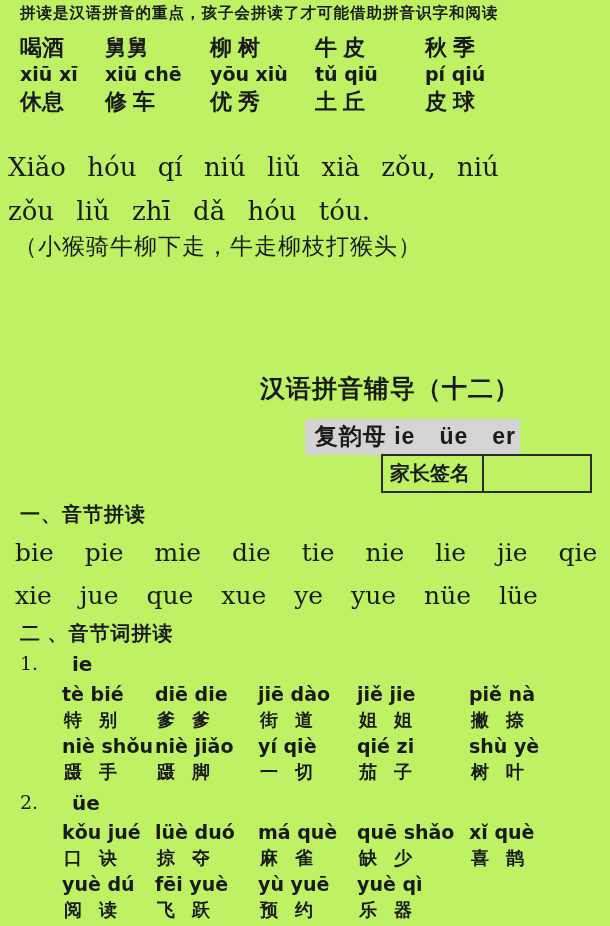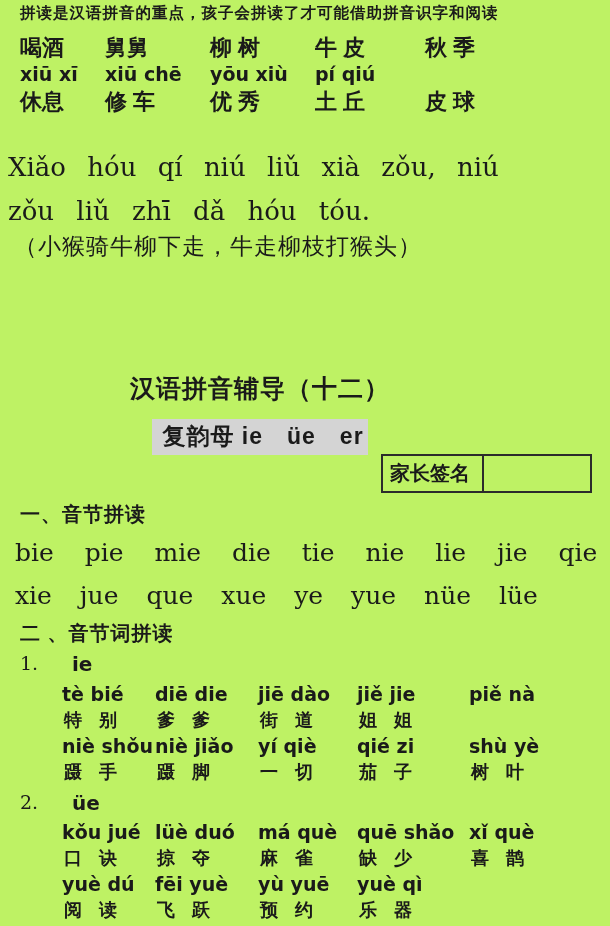--- a/index.html
+++ b/index.html
@@ -15,21 +15,21 @@
   .review{top:33px;left:0;width:610px;}
   .review .r{display:grid;grid-template-columns:85px 105px 105px 110px 1fr;margin-left:20px;height:27px;align-items:center;}
   .hanzi-b{font-weight:bold;font-size:22px;}
   .pinyin-b{font-family:"DejaVu Sans",sans-serif;font-weight:bold;font-size:19px;}
   
   .serif{font-family:"DejaVu Serif","Liberation Serif",serif;}
   .sent1{top:152px;left:8px;font-size:26px;word-spacing:13px;}
   .sent2{top:196px;left:8px;font-size:26px;word-spacing:14px;}
   .trans{top:231px;left:14px;font-size:23px;letter-spacing:1px;}
   
-  .center-col{top:372px;left:0;width:520px;text-align:center;}
+  .center-col{top:372px;left:0;width:520px;text-align:right;}
   .title{font-size:25px;font-weight:bold;letter-spacing:1px;}
   .subtitle-wrap{margin-top:14px;}
   .subtitle{display:inline-block;background:#d4d4d4;font-size:23px;font-weight:bold;padding:2px 4px 3px 10px;letter-spacing:1px;}
   
   .sigbox{top:454px;left:381px;width:211px;height:39px;border:2px solid #2b2b2b;display:flex;box-sizing:border-box;}
   .sigbox .lbl{width:101px;border-right:2px solid #2b2b2b;display:flex;align-items:center;padding-left:7px;font-size:20px;font-weight:bold;box-sizing:border-box;}
   .sigbox .fill{flex:1;}
   
   .h-sec{left:20px;font-size:20px;font-weight:bold;letter-spacing:1px;}
   .h1{top:501px;}
@@ -62,20 +62,21 @@
       <span>喝酒</span>
       <span>舅舅</span>
       <span>柳 树</span>
       <span>牛 皮</span>
       <span>秋 季</span>
     </div>
     <div class="r pinyin-b">
       <span>xiū xī</span>
       <span>xiū chē</span>
       <span>yōu xiù</span>
+      <span>tǔ qiū</span>
       <span>pí qiú</span>
     </div>
     <div class="r hanzi-b">
       <span>休息</span>
       <span>修 车</span>
       <span>优 秀</span>
       <span>土 丘</span>
       <span>皮 球</span>
     </div>
   </div>
@@ -110,20 +111,21 @@
       <span>diē die</span>
       <span>jiē dào</span>
       <span>jiě jie</span>
       <span>piě nà</span>
     </div>
     <div class="r hz">
       <span>特 别</span>
       <span>爹 爹</span>
       <span>街 道</span>
       <span>姐 姐</span>
+      <span>撇 捺</span>
     </div>
     <div class="r py">
       <span>niè shǒu</span>
       <span>niè jiǎo</span>
       <span>yí qiè</span>
       <span>qié zi</span>
       <span>shù yè</span>
     </div>
     <div class="r hz">
       <span>蹑 手</span>

